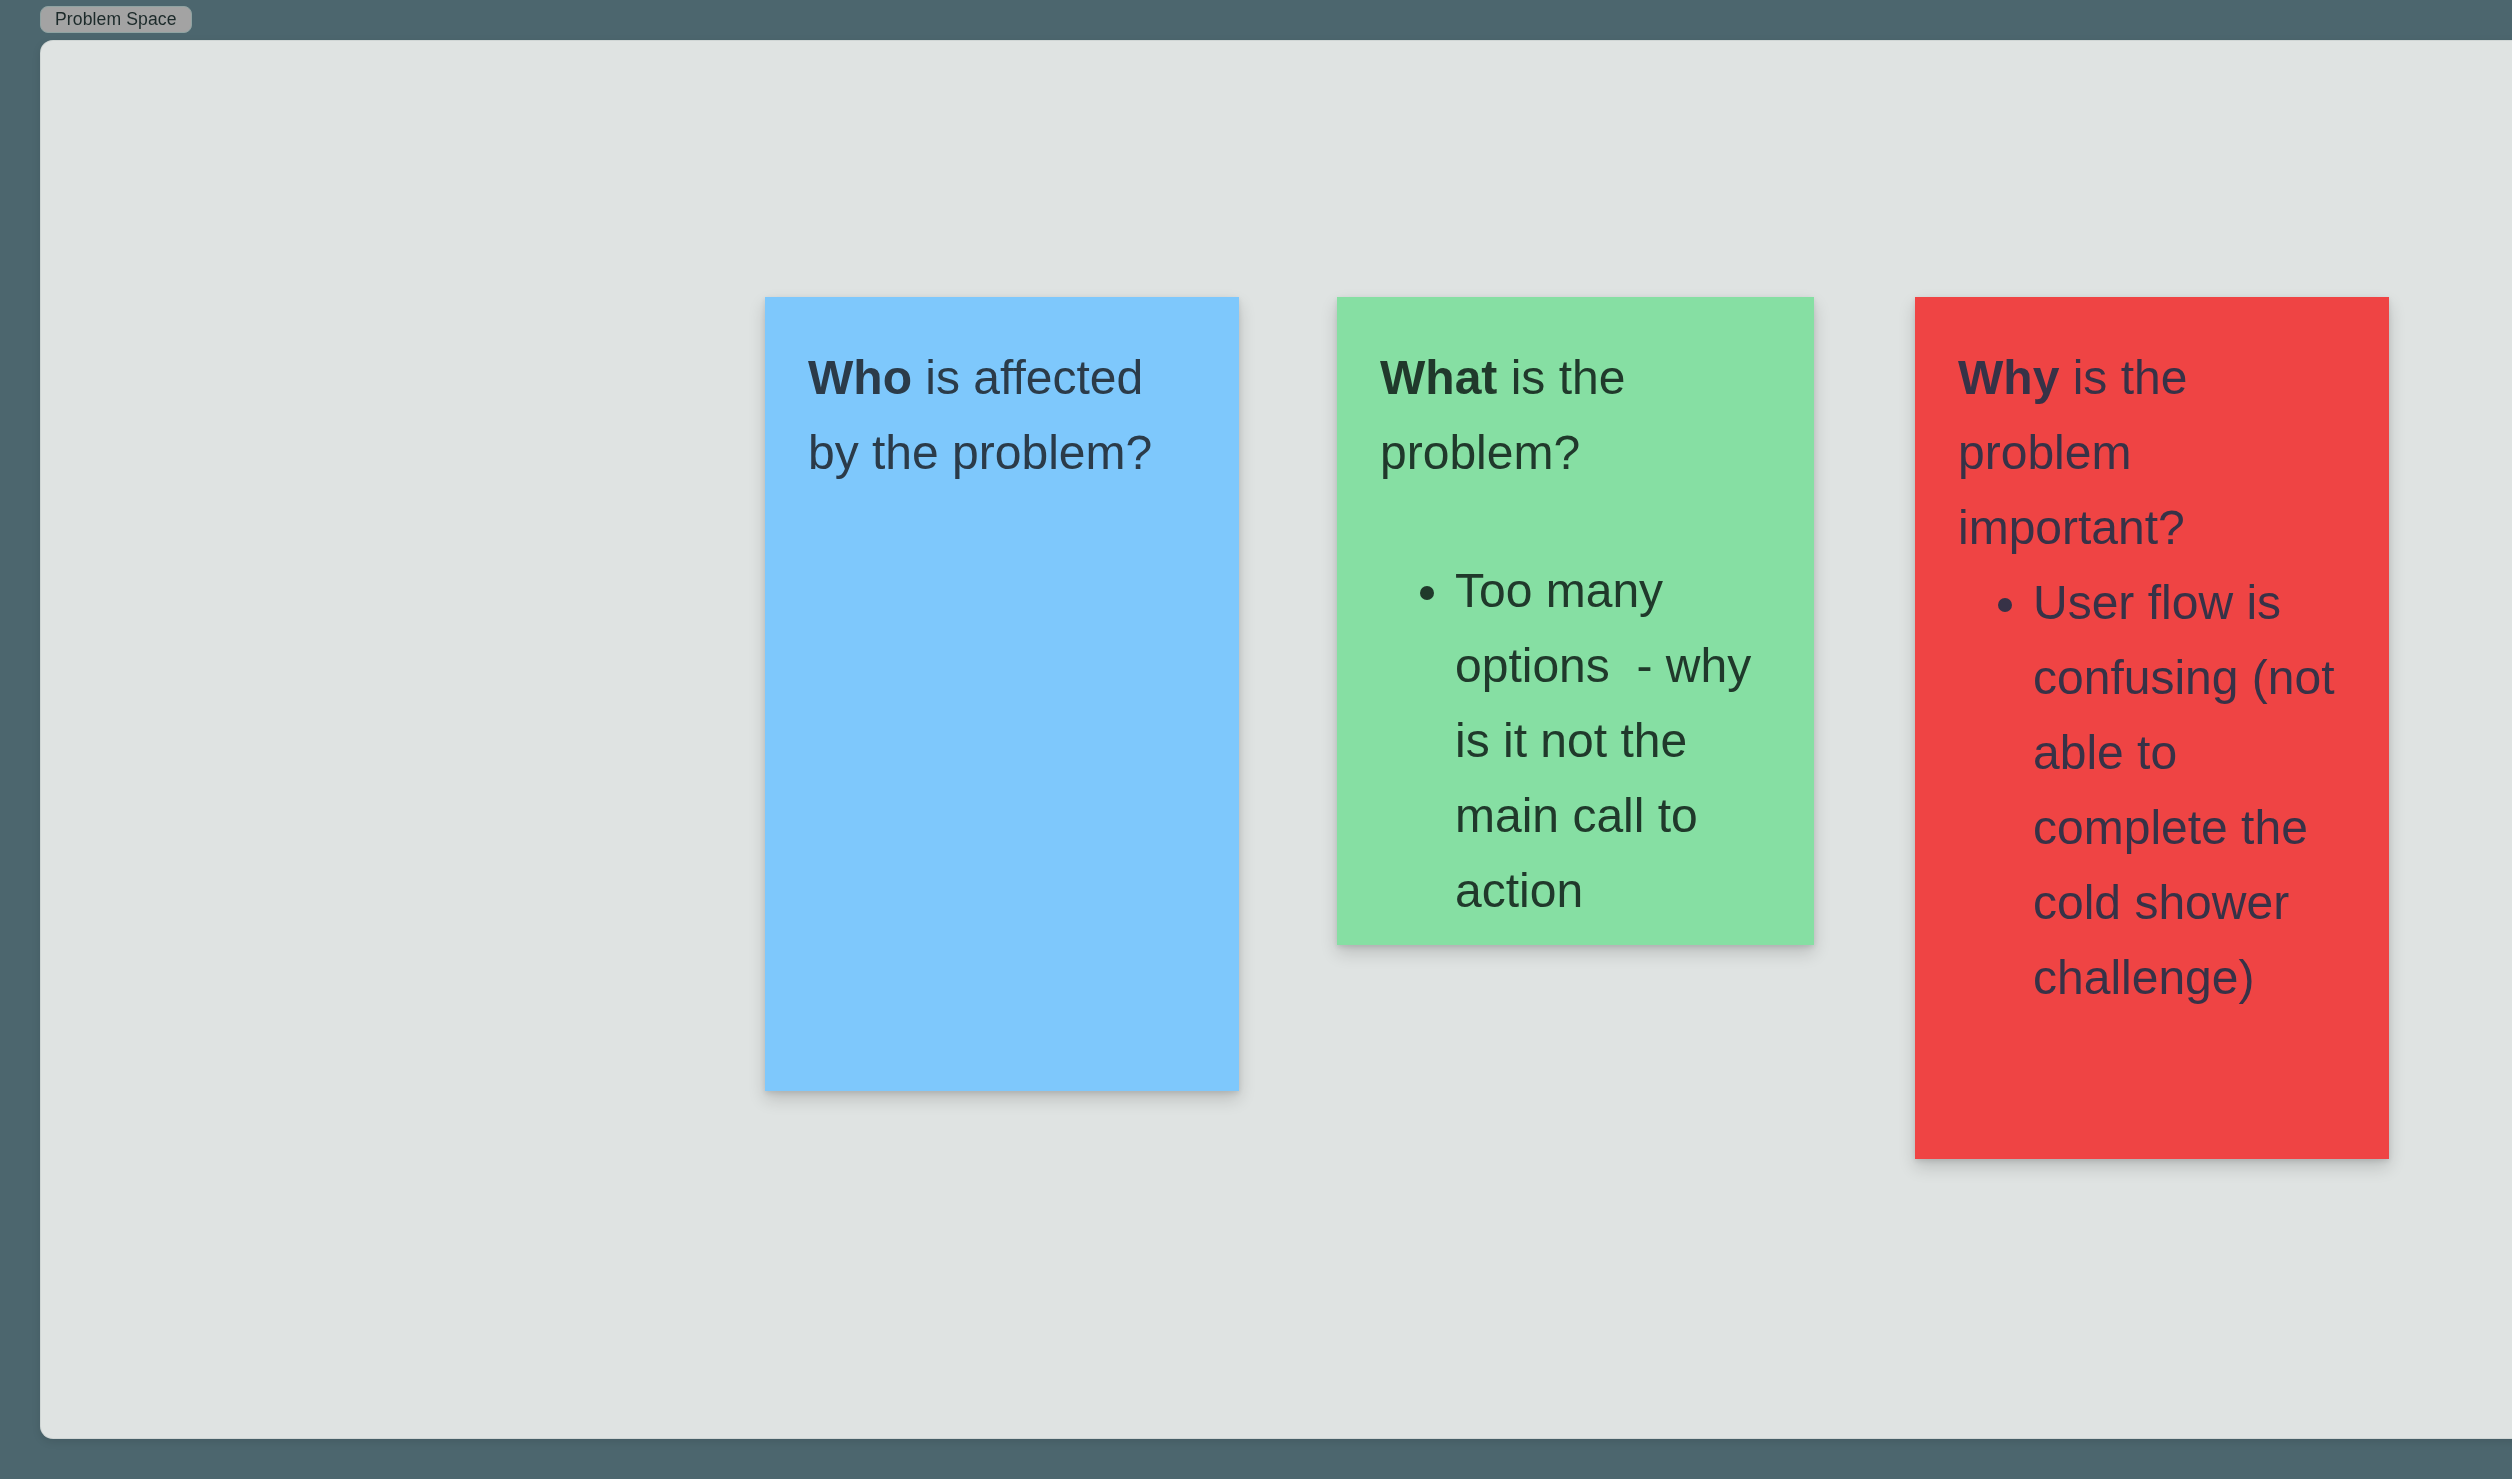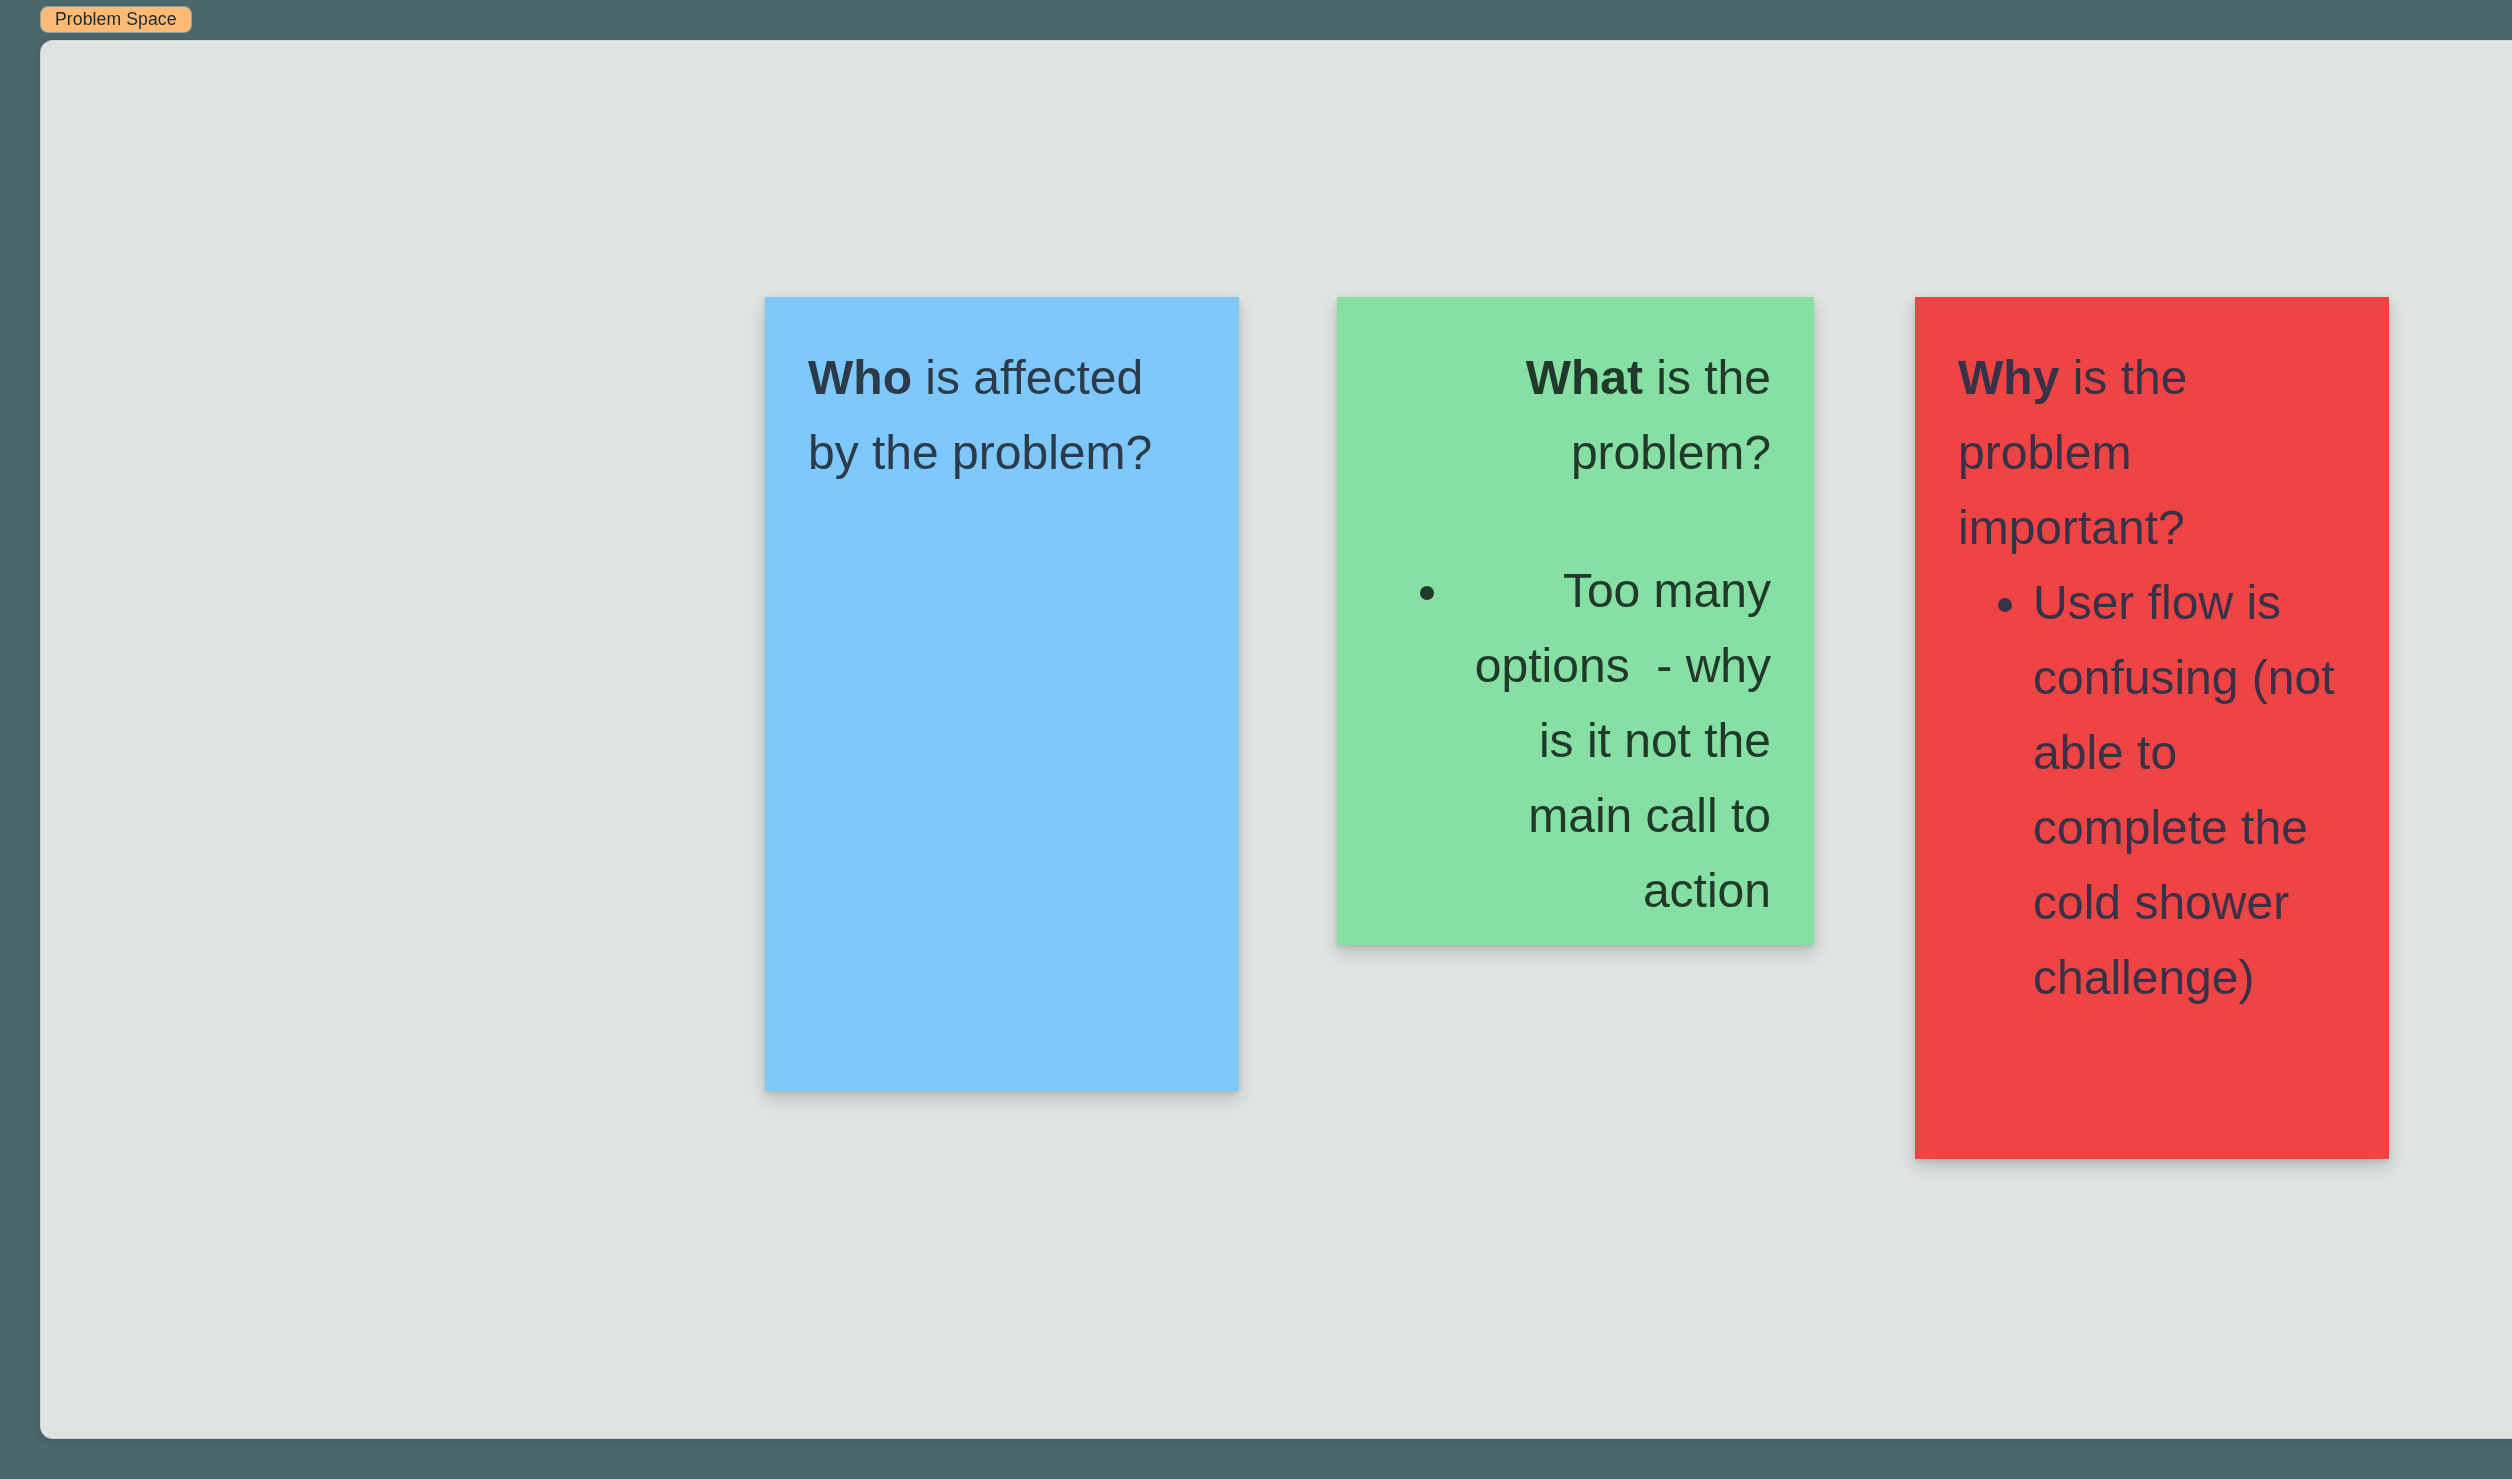--- a/index.html
+++ b/index.html
@@ -45,21 +45,21 @@
     position: absolute;
     top: 257px;
     width: 474px;
     box-sizing: border-box;
     padding: 43px 43px 8px 43px;
     font-size: 48px;
     line-height: 75px;
     box-shadow: 0 8px 16px rgba(0,0,0,0.16), 0 2px 5px rgba(0,0,0,0.10);
   }
   .note-who  { left: 725px; height: 794px; }
-  .note-what { left: 1297px; height: 648px; width: 477px; text-align: right; }
+  .note-what { left: 1297px; height: 648px; width: 477px; }
   .note-why  { left: 1875px; height: 862px; }
   .note .heading {
     margin: 0;
     font-weight: 400;
   }
   .note .heading b { font-weight: 700; }
   .note ul.bullets {
     margin: 0;
     padding: 0 0 0 75px;
     list-style: disc;
@@ -67,21 +67,21 @@
   .note ul.bullets.gap { margin-top: 63px; }
   .note li {
     white-space: pre-wrap;
   }
 </style>
 </head>
 <body>
 
 <div class="stage" style="background: rgb(76, 102, 110);">
 
-  <div class="section-tab" style="background: #fdba74; border-color: rgb(143, 163, 162); color: rgb(28, 42, 42);">
+  <div class="section-tab" style="background: #a3a3a3; border-color: rgb(143, 163, 162); color: rgb(28, 42, 42);">
     <span>Problem Space</span>
   </div>
 
   <div class="section-body" style="background: rgb(223, 227, 226);">
 
     <div class="note note-who" style="background: rgb(126, 200, 252); color: rgb(43, 59, 73);">
       <p class="heading"><b>Who</b><span> is affected by the problem?</span></p>
     </div>
 
     <div class="note note-what" style="background: rgb(134, 223, 163); color: rgb(32, 57, 43);">

